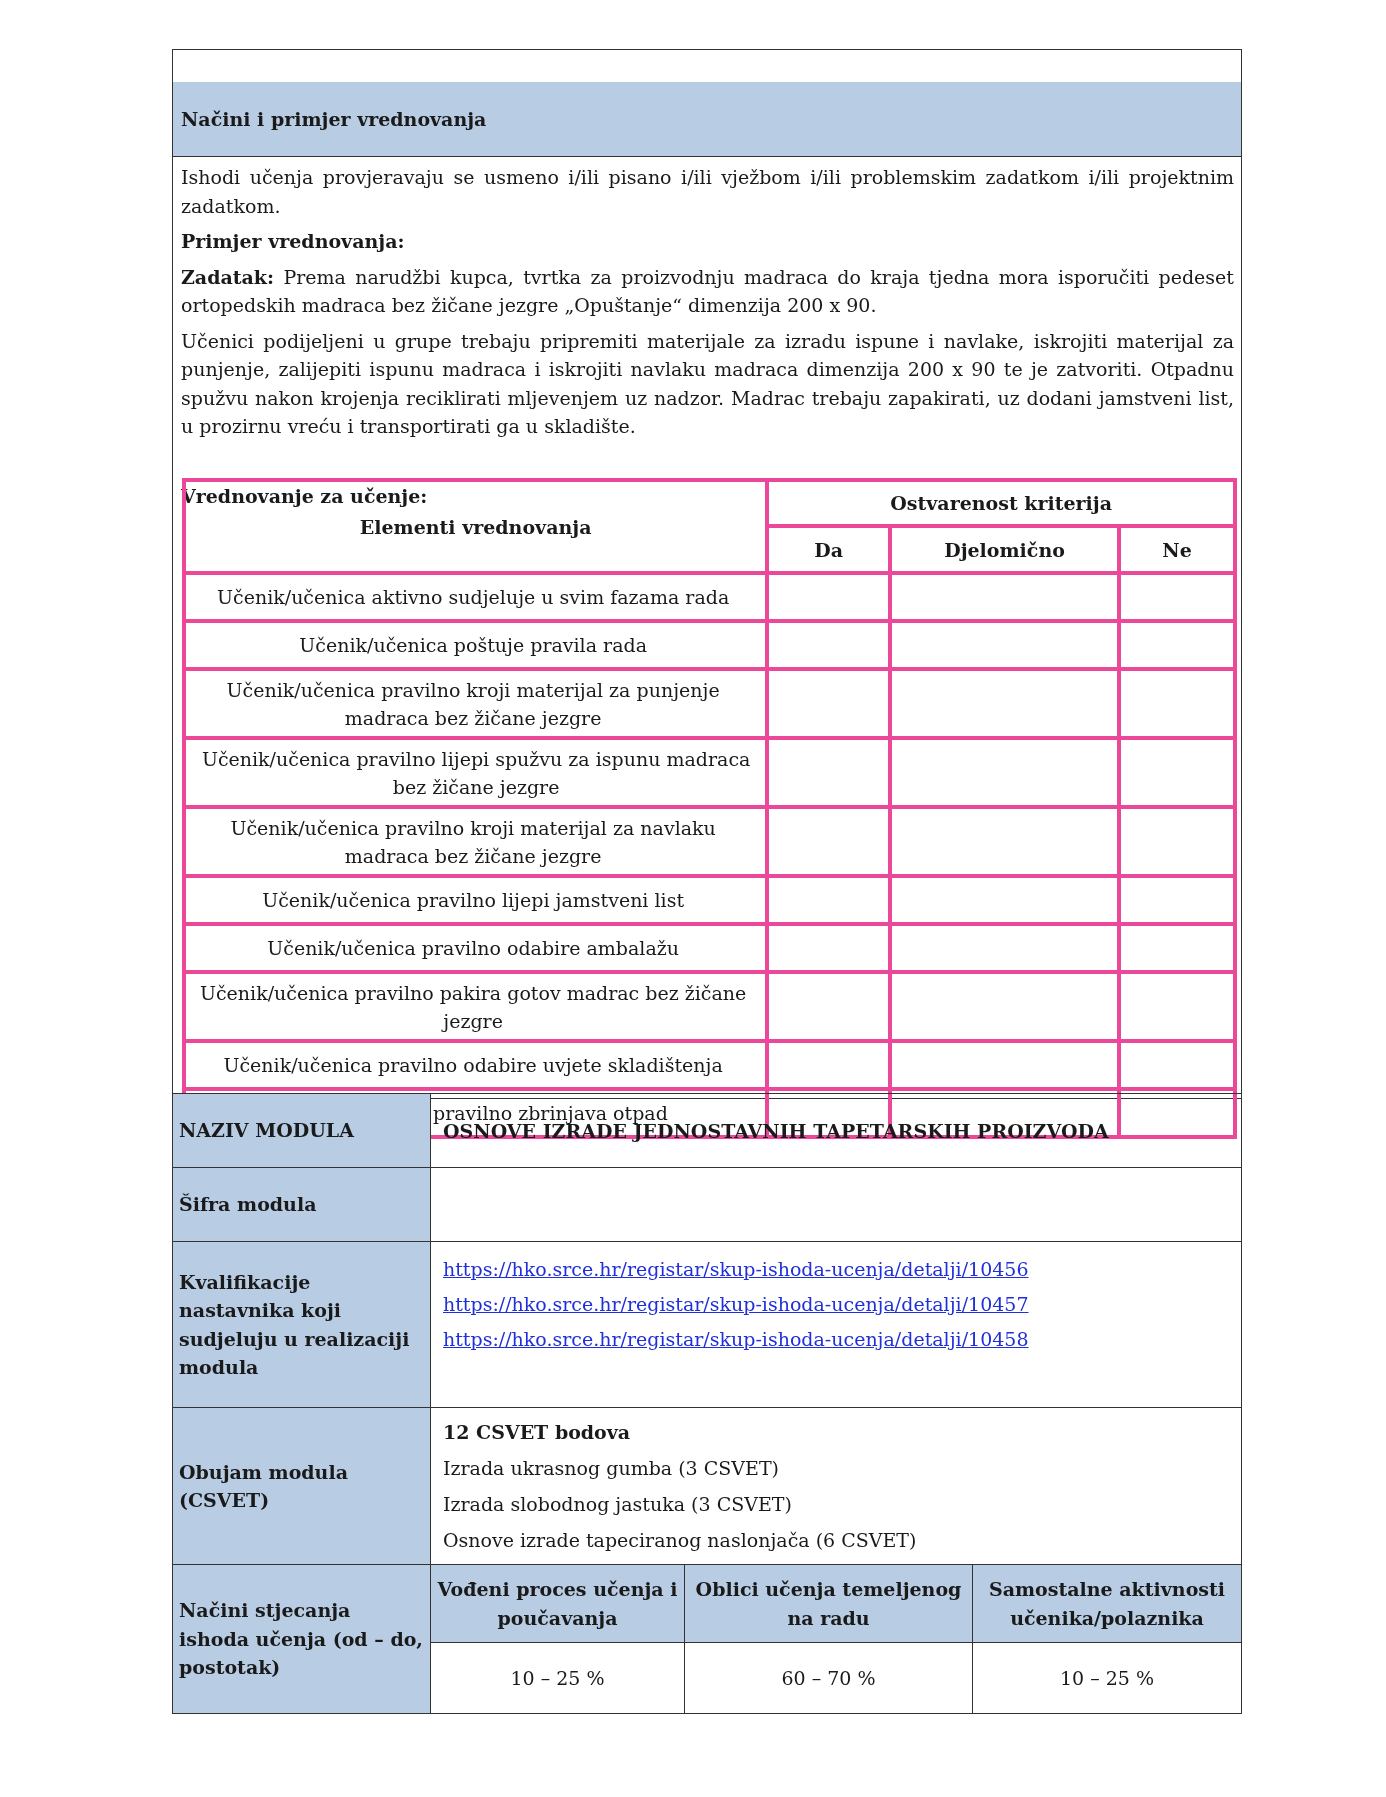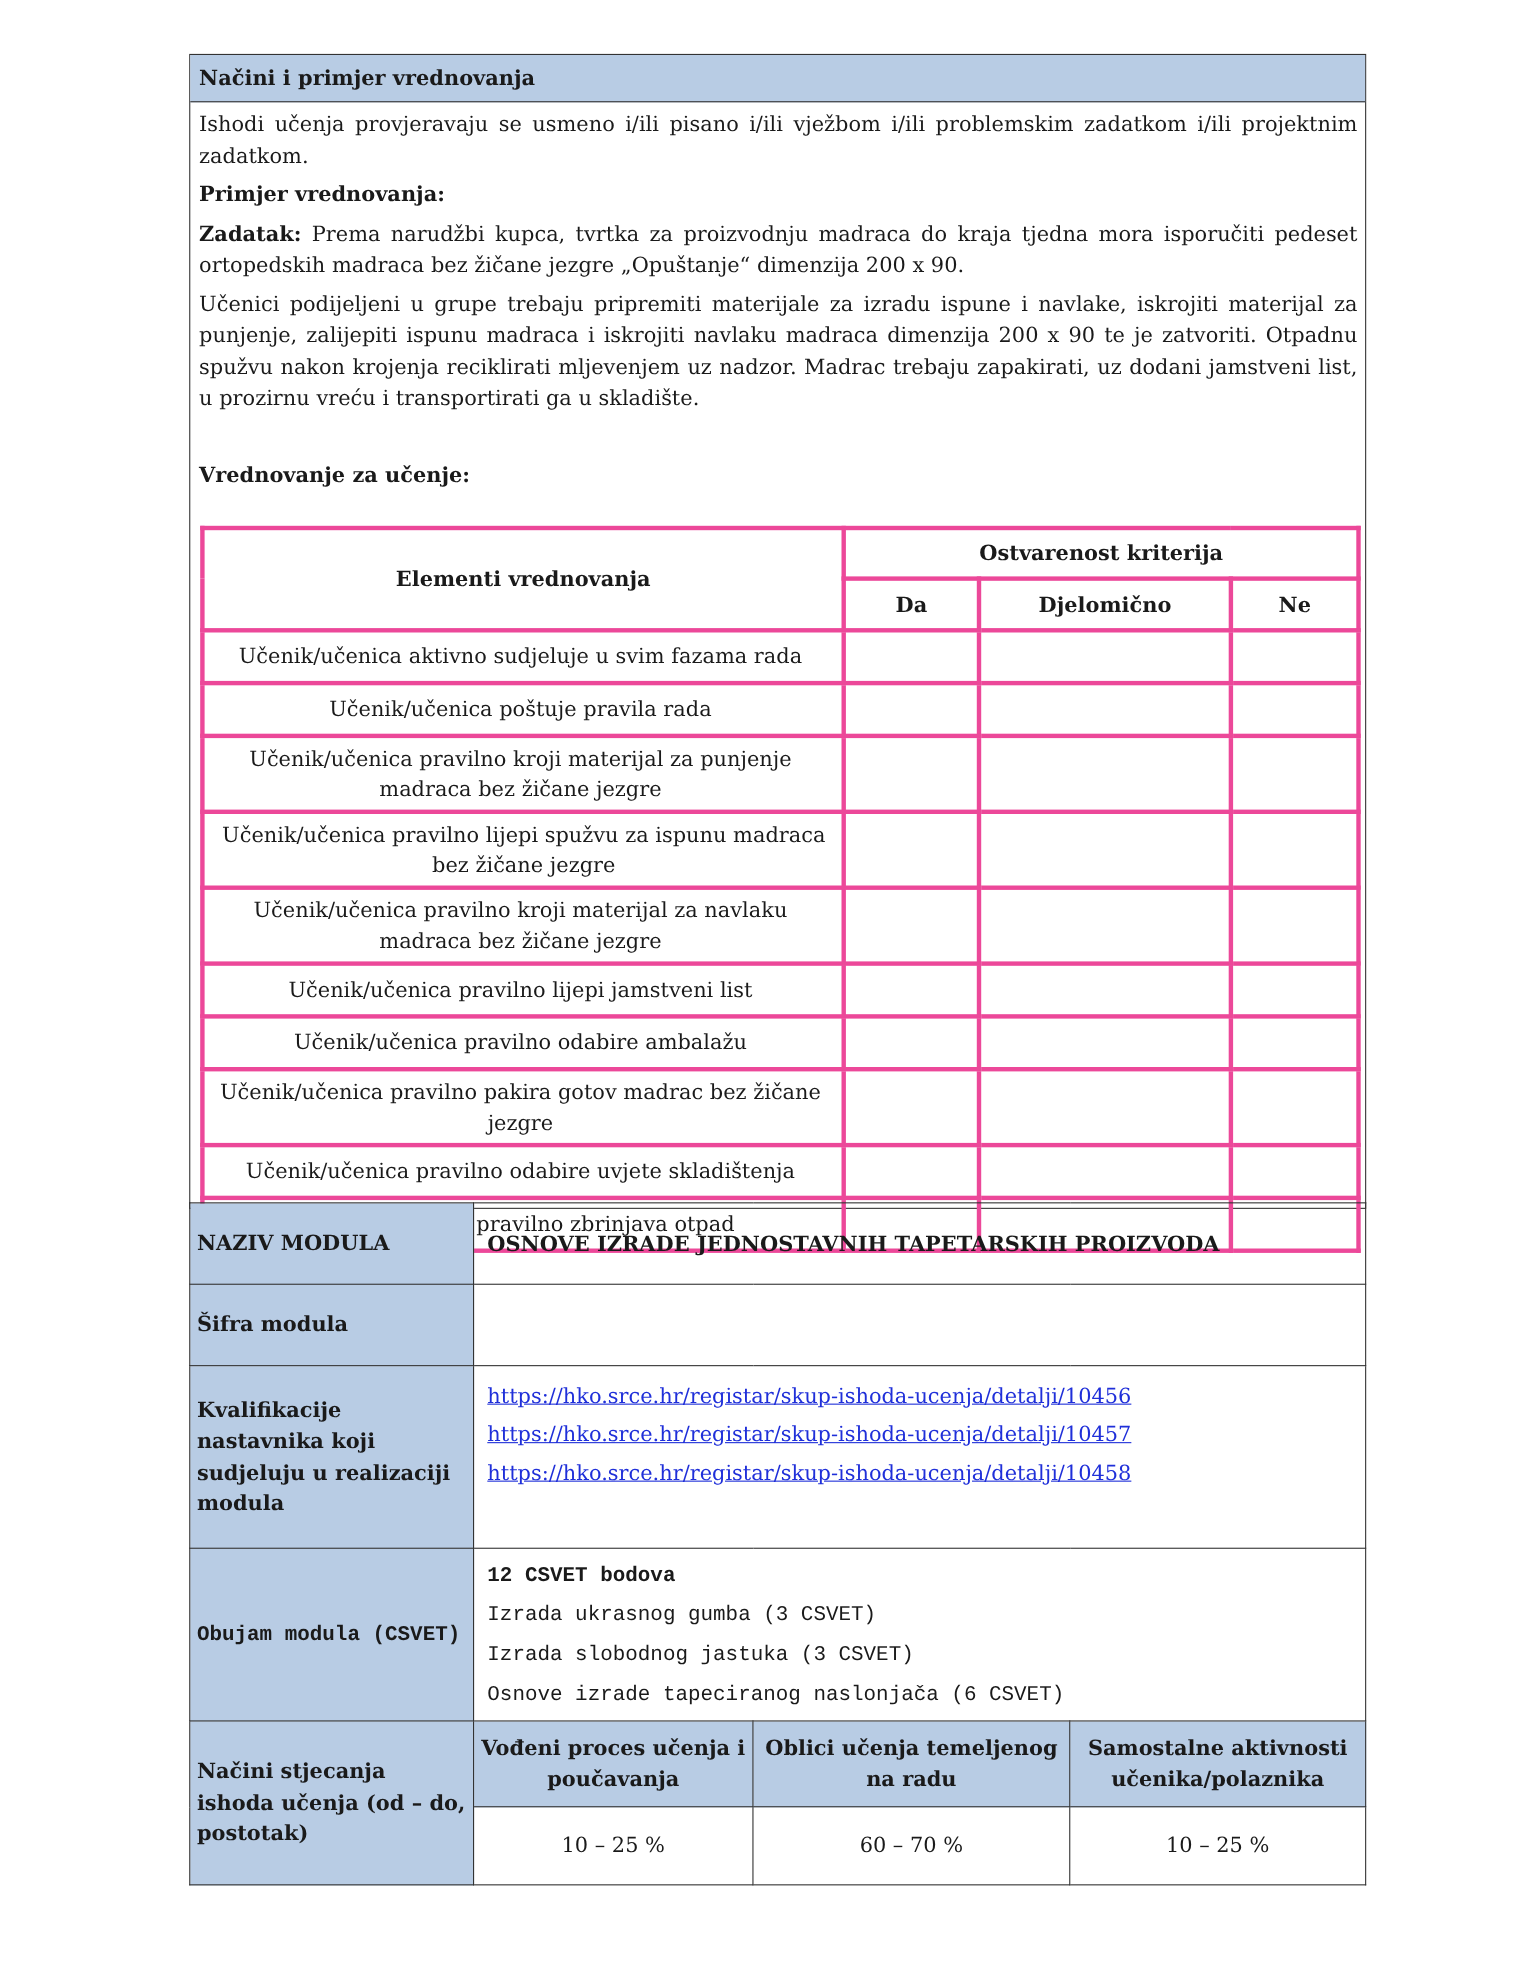--- a/index.html
+++ b/index.html
@@ -1,21 +1,21 @@
 <!DOCTYPE html>
 <html><head>
 <meta charset="utf-8">
 <style>
   html, body { margin: 0; padding: 0; background: #ffffff; }
   body { width: 1386px; height: 1797px; position: relative; font-family: "DejaVu Serif", "Liberation Serif", serif; color: #1a1a1a; }
   .page { position: absolute; left: 0; top: 0; width: 1386px; height: 1797px; }
 
   
   .t1 { position: absolute; left: 172px; top: 49px; width: 1070px; height: 1050px; border: 1.5px solid #333; box-sizing: border-box; }
-  .t1-head { height: 43px; background: #b8cce4; border-bottom: 1.5px solid #333; box-sizing: border-box; display: flex; align-items: center; padding-left: 8px; font-weight: bold; font-size: 19px; }
+  .t1-head { height: 75px; background: #b8cce4; border-bottom: 1.5px solid #333; box-sizing: border-box; display: flex; align-items: center; padding-left: 8px; font-weight: bold; font-size: 19px; margin-top: 32px; }
   .t1-body { padding: 6px 7px 0 8px; font-size: 19px; line-height: 28.5px; text-align: justify; }
   .t1-body p { margin: 0 0 7px 0; }
   .t1-body .bold { font-weight: bold; }
   .gap { height: 34px; }
 
   .inner { position: absolute; left: 9px; top: 428px; width: 1055px; border-collapse: collapse; font-size: 19px; }
   .inner td, .inner th { border: 4px solid #ec4899; padding: 0; }
   .inner th { font-weight: bold; text-align: center; }
   .inner .c-el { width: 590px; }
   .inner .c-da { width: 121px; }
@@ -29,21 +29,21 @@
   .inner tr.r2 td { height: 57px; margin-left: 36px; }
 
   
   .t2 { position: absolute; left: 172px; top: 1093px; width: 1070px; border-collapse: collapse; font-size: 19px; }
   .t2 td { border: 1.5px solid #333; padding: 0; vertical-align: middle; }
   .t2 .lab { width: 245px; background: #b8cce4; font-weight: bold; padding: 0 6px; line-height: 28.5px; }
   .t2 .val { padding: 0 12px; }
   .t2 .row-naziv td { height: 73px; }
   .t2 .row-sifra td { height: 73px; }
   .t2 .row-kval td { height: 155px; }
-  .t2 .row-obujam td { height: 156px; font-family: Liberation Mono, monospace; }
+  .t2 .row-obujam td { height: 156px; }
   .t2 .links { padding-top: 10px; vertical-align: top; }
   .t2 .link { display: block; color: #1f2fd9; text-decoration: underline; line-height: 35px; }
   .t2 .ob { line-height: 36px; padding-top: 0; }
   .t2 .ob .b { font-weight: bold; }
   .t2 .sub { background: #b8cce4; font-weight: bold; text-align: center; line-height: 28.5px; height: 77px; }
   .t2 .sub-val { text-align: center; height: 70px; }
   .t2 .sc1 { width: 253px; }
   .t2 .sc2 { width: 287px; }
 </style>
 </head>

